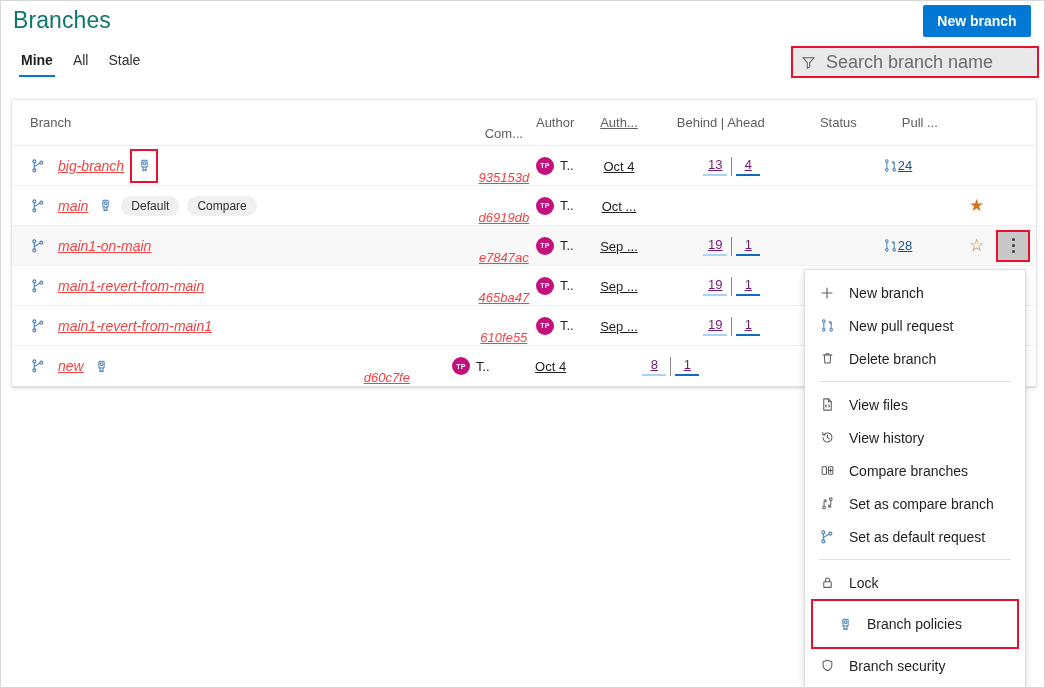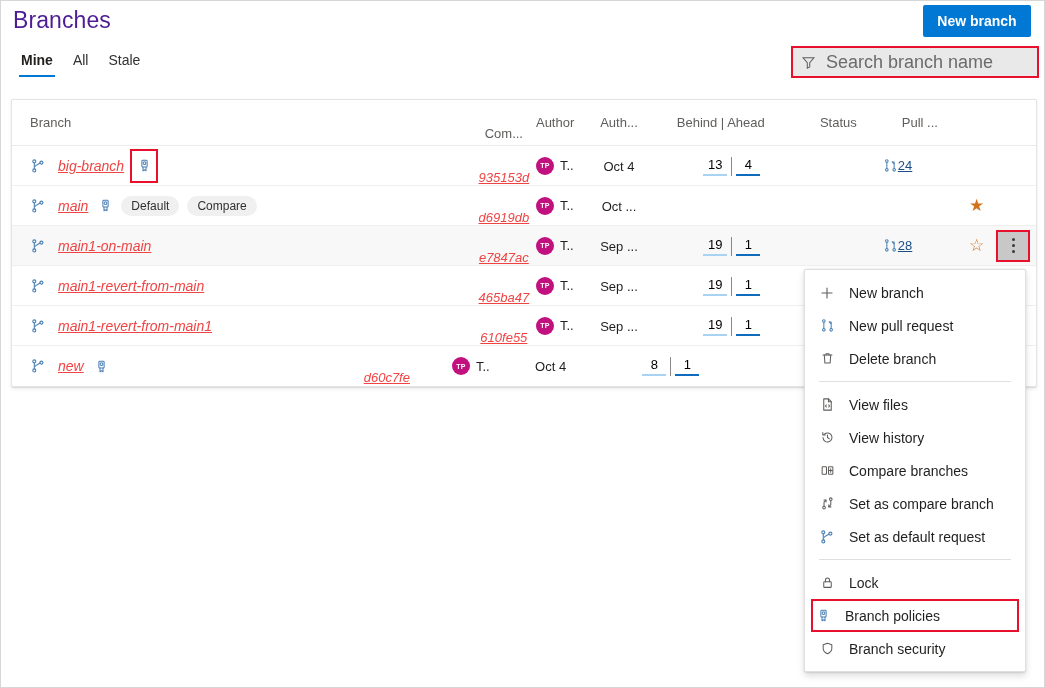--- a/index.html
+++ b/index.html
@@ -21,21 +21,21 @@
     border: 1px solid #d6d6d6;
     overflow: hidden;
   }
 
   
   .page-title {
     position: absolute;
     left: 12px; top: 6px;
     font-size: 23px;
     font-weight: 400;
-    color: #4c1d95;
+    color: #0f766e;
     letter-spacing: 0.1px;
   }
   .new-branch-button {
     position: absolute;
     left: 922px; top: 4px;
     width: 108px; height: 32px;
     background: #0078d4;
     color: #ffffff;
     font-size: 14px;
     font-weight: 600;
@@ -122,21 +122,21 @@
     height: 40px;
     border-bottom: 1px solid #f0efee;
     font-size: 14px;
   }
   .row:last-child { border-bottom: none; gap: 42px; }
   .row.hovered { background: #f8f8f8; }
 
   .c-branch   { width: 465px; padding-left: 18px; display: flex; align-items: center; }
   .c-commit   { width: 65px; margin-top: 22px;  }
   .c-author   { width: 55px;  display:flex; align-items:center; }
-  .c-authdate { width: 58px;  }
+  .c-authdate { width: 58px; text-decoration: underline;  }
   .c-behind   { width: 148px; }
   .c-status   { width: 90px;  }
   .c-pull     { width: 75px;  }
   .c-fav      { width: 40px;  }
   .c-more     { width: 40px;  }
 
   .th { color: #605e5c; font-size: 13px; }
 
   .branch-link, .commit-link {
     color: #ef4444;
@@ -181,21 +181,22 @@
     padding-left: 22px;
   }
   .ba-side {
     display: flex;
     flex-direction: column;
     align-items: center;
     width: 26px;
   }
   .ba-num {
     font-size: 13px;
-    color: #000000;
+    color: #701a75;
+    text-decoration: underline;
     line-height: 15px;
     cursor: pointer;
   }
   .ba-bar { height: 2px; width: 24px; margin-top: 2px; }
   .ba-bar.behind { background: #a9d3f2; }
   .ba-bar.ahead  { background: #0f6cbd; }
   .ba-div {
     width: 1px; height: 19px;
     background: #8a8886;
     margin: 0 3px;
@@ -253,23 +254,23 @@
     height: 33px;
     padding: 0 12px 0 14px;
     gap: 14px;
     font-size: 14px;
     color: #201f1e;
     cursor: pointer;
   }
   .ctx-sep { height: 1px; background: #e1dfdd; margin: 6px 14px; }
   .ctx-item.hl {
     border: 2px solid #e8112d;
-    height: 33px;
+    height: 50px;
     margin: 0 6px;
-    padding-left: 2px;
+    padding-left: 24px;
   }
   .ctx-icon { width: 16px; display:flex; align-items:center; justify-content:center; color:#605e5c; }
 
   .bottom-strip {
     position: absolute;
     left: 0; bottom: 0; width: 1045px; height: 2px;
     background: transparent;
   }
 </style>
 </head>

